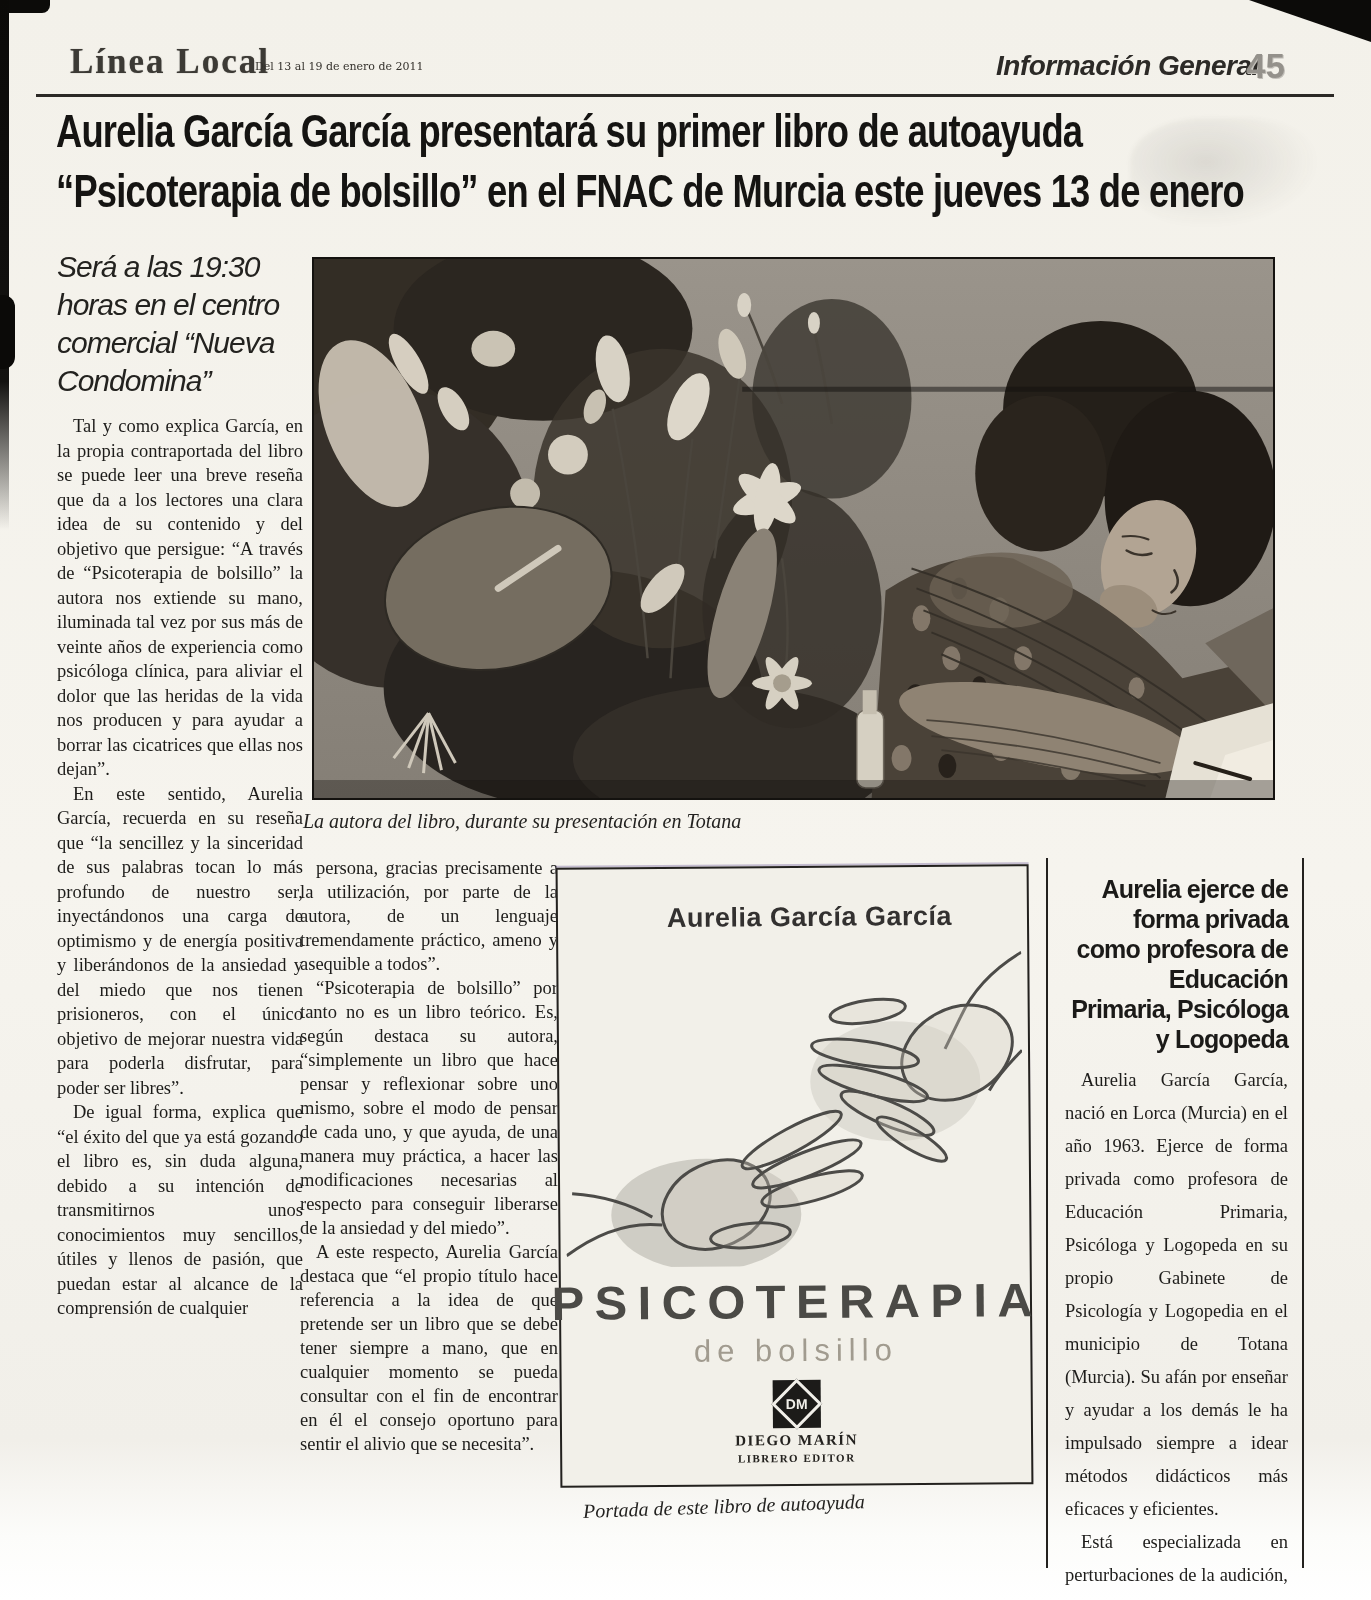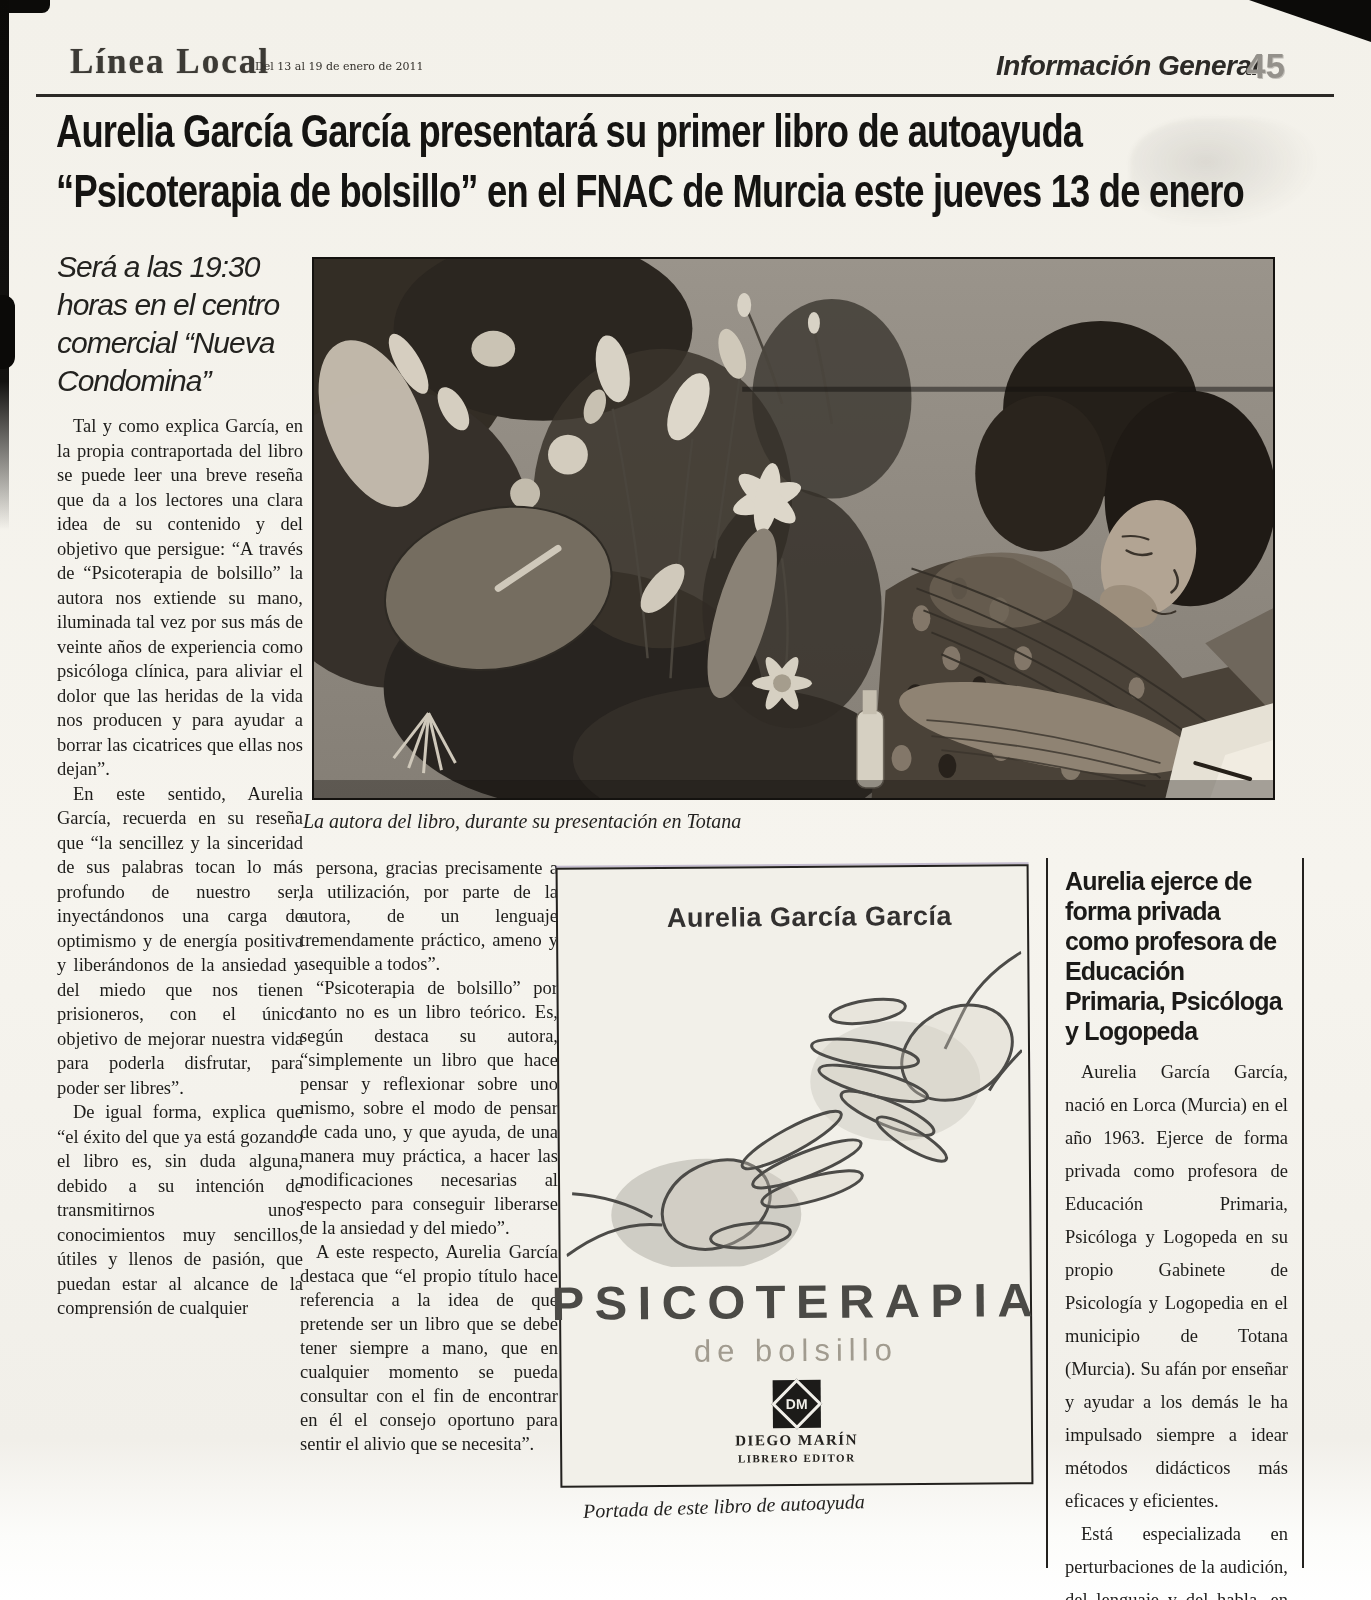--- a/index.html
+++ b/index.html
@@ -63,22 +63,22 @@
     font-weight:700;font-size:14px;letter-spacing:0;}
   .publisher{position:absolute;left:0;top:564px;width:100%;text-align:center;font-family:"Liberation Serif",serif;
     font-weight:700;font-size:15px;letter-spacing:1.5px;color:#24221f;}
   .publisher-role{position:absolute;left:0;top:584px;width:100%;text-align:center;font-family:"Liberation Serif",serif;
     font-weight:700;font-size:11px;letter-spacing:1.5px;color:#24221f;}
   .cover-caption{position:absolute;left:583px;top:1500px;font-style:italic;font-size:20px;color:#232220;
     transform:rotate(-2deg);transform-origin:left center;}
   
   .colR{position:absolute;left:1046px;top:858px;width:258px;height:710px;box-sizing:border-box;
     border-left:2.5px solid #23211e;border-right:2.5px solid #23211e;padding:8px 14px 0 17px;}
-  .colR h2{margin:0 0 10px 0;font-family:"Liberation Sans",sans-serif;font-weight:700;font-size:25px;
-    line-height:30px;letter-spacing:-.8px;color:#1b1a18;}
+  .colR h2{margin:8px 0 10px 0;font-family:"Liberation Sans",sans-serif;font-weight:700;font-size:25px;
+    line-height:30px;letter-spacing:-.8px;color:#1b1a18;text-align:right;}
   .colR p{font-size:18.5px;line-height:33px;}
 </style>
 </head>
 <body>
 
 <div id="page">
 
   <div class="corner-tl"></div>
   <div class="corner-tr"></div>
   <div class="edge-left"></div>

